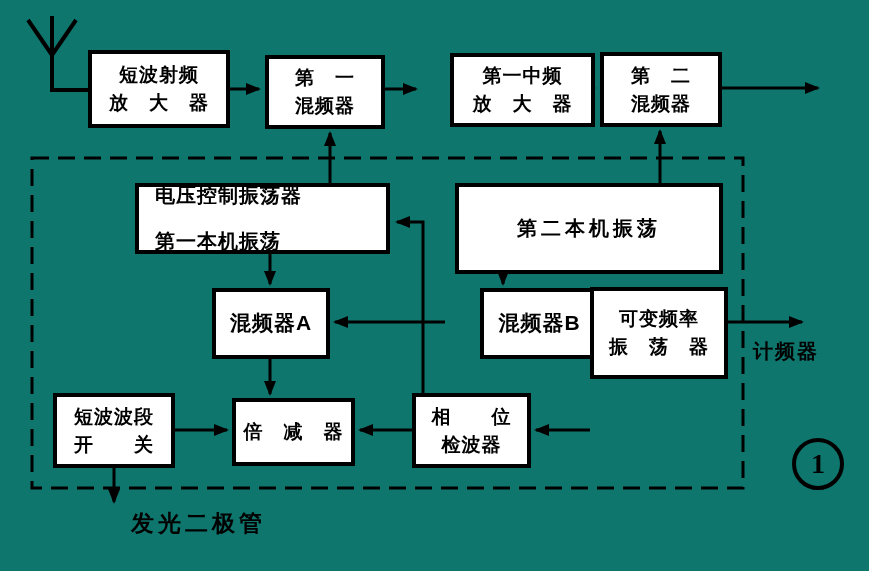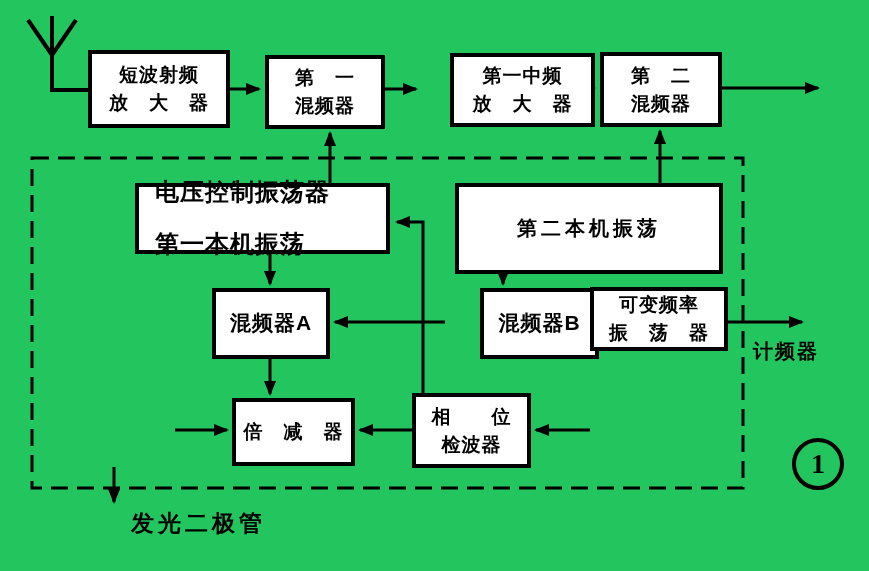--- a/index.html
+++ b/index.html
@@ -1,17 +1,17 @@
 <!DOCTYPE html>
 <html><head>
 <meta charset="utf-8">
 <style>
   html,body{margin:0;padding:0;background:#e8e8e4;}
   #stage{
-    position:relative;width:869px;height:571px;background:#22c55e;
+    position:relative;width:869px;height:571px;background:#0f766e;
     font-family:"Liberation Sans",sans-serif;color:#000;overflow:hidden;
   }
   .blk{
     position:absolute;box-sizing:border-box;border:4px solid #000;background:#fff;
     display:flex;flex-direction:column;align-items:center;justify-content:center;
     font-weight:bold;font-size:19px;line-height:1.45;letter-spacing:1px;
     text-align:center;white-space:pre;
   }
   .blk.leftalign{align-items:flex-start;padding-left:16px;text-align:left;}
   .lbl{
@@ -79,42 +79,46 @@
   <div class="blk" style="left:422px;top:53px;width:145px;height:74px;margin-left:28px;">
     <span>第一中频</span>
     <span>放　大　器</span>
   </div>
 
   <div class="blk" style="left:600px;top:52px;width:122px;height:75px;">
     <span>第　二</span>
     <span>混频器</span>
   </div>
 
-  <div class="blk leftalign" style="left:135px;top:183px;width:255px;height:71px;font-size:24px;gap:17px;">
+  <div class="blk leftalign" style="left:135px;top:183px;width:255px;height:71px;font-size:20px;gap:17px;">
     <span>电压控制振荡器</span>
     <span>第一本机振荡</span>
   </div>
 
   <div class="blk" style="left:455px;top:183px;width:268px;height:91px;font-size:20px;letter-spacing:4px;">
     <span>第二本机振荡</span>
   </div>
 
   <div class="blk" style="left:212px;top:288px;width:118px;height:71px;font-size:21px;">
     <span>混频器A</span>
   </div>
 
   <div class="blk" style="left:445px;top:288px;width:119px;height:71px;font-size:21px;margin-left:35px;">
     <span>混频器B</span>
   </div>
 
-  <div class="blk" style="left:590px;top:287px;width:138px;height:64px;">
+  <div class="blk" style="left:590px;top:287px;width:138px;height:92px;">
     <span>可变频率</span>
     <span>振　荡　器</span>
   </div>
 
+  <div class="blk" style="left:53px;top:393px;width:122px;height:75px;">
+    <span>短波波段</span>
+    <span>开　　关</span>
+  </div>
 
   <div class="blk" style="left:232px;top:398px;width:123px;height:68px;">
     <span>倍　减　器</span>
   </div>
 
   <div class="blk" style="left:412px;top:393px;width:119px;height:75px;">
     <span>相　　位</span>
     <span>检波器</span>
   </div>
 

